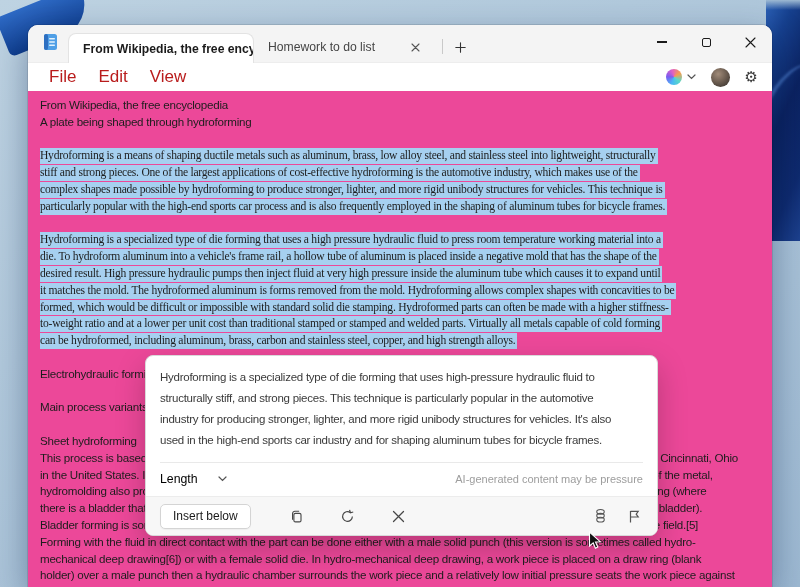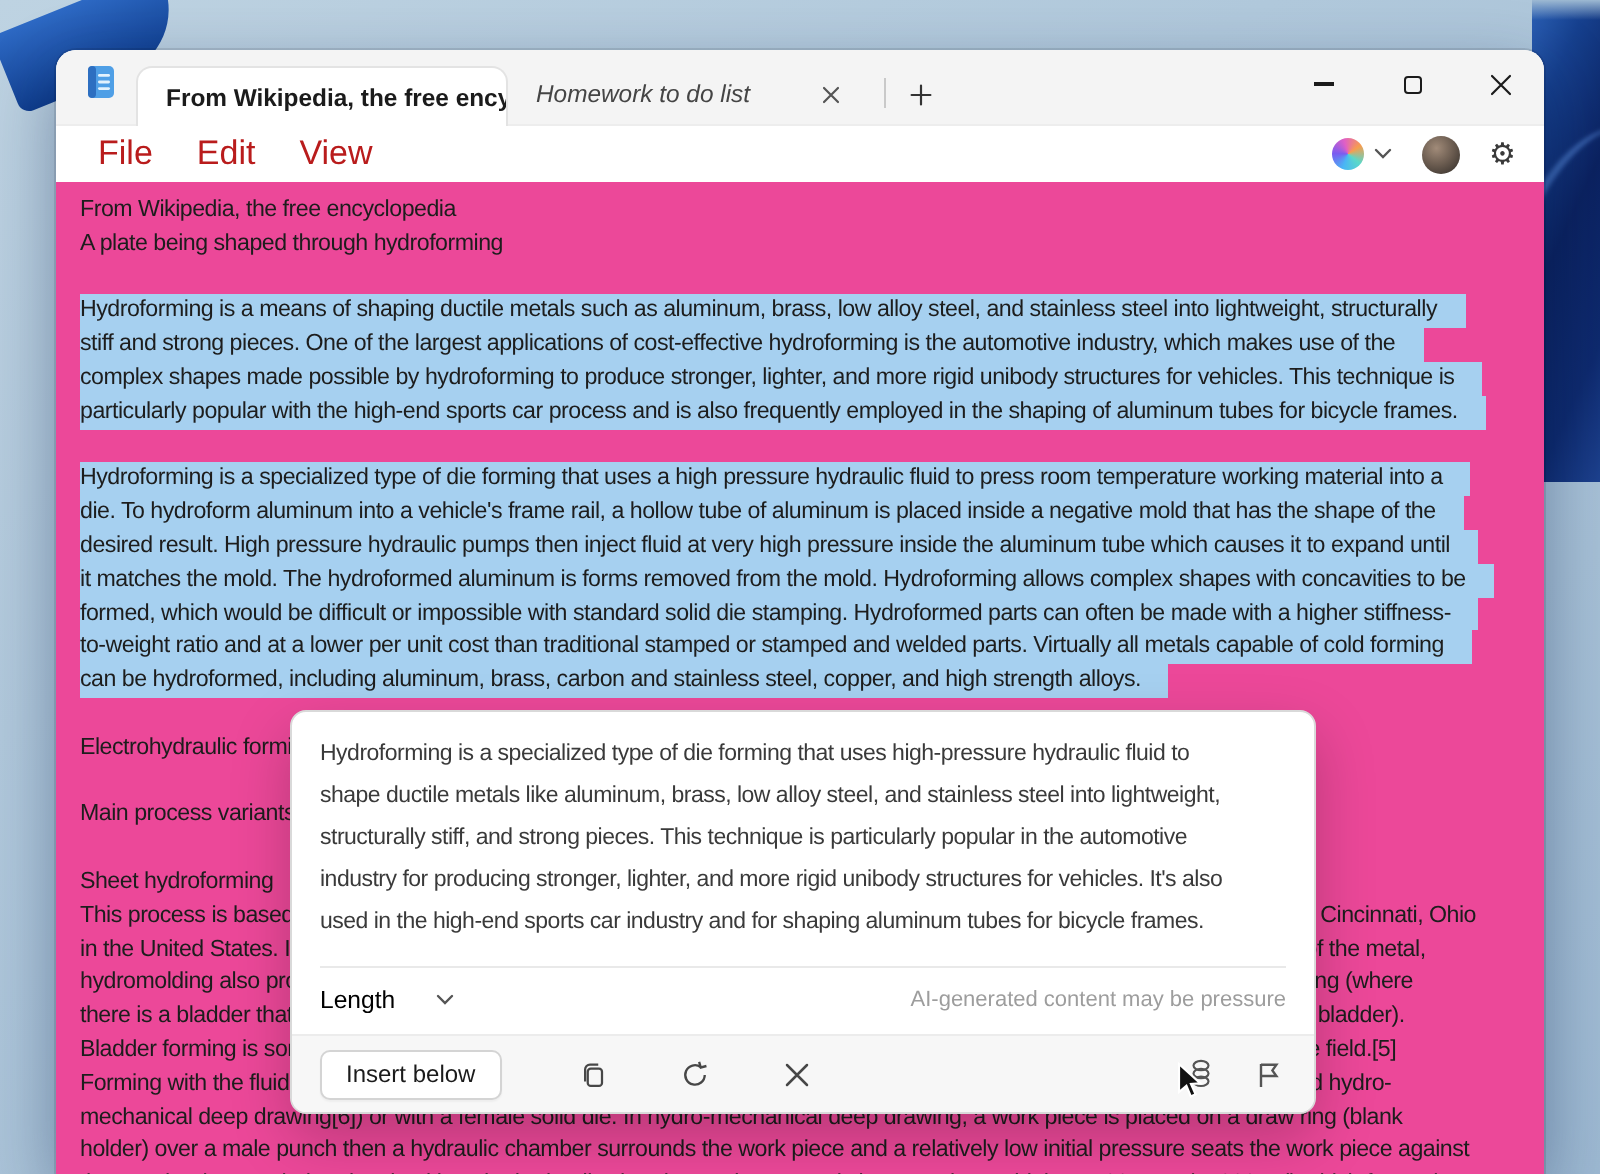--- a/index.html
+++ b/index.html
@@ -42,21 +42,21 @@
     padding:0 0 0 8px; position:relative; flex:0 0 auto;
   }
   .app-icon { margin:0 9px 7px 6px; flex:0 0 auto; }
   .tab { height:30px; display:flex; align-items:center; font-size:12.2px; }
   .tab.active {
     width:186px; background:#fff; border:1px solid #e3e3e3; border-bottom:none;
     border-radius:8px 8px 0 0; padding:0 14px; font-weight:700; color:#1b1b1b;
     margin-bottom:-1px; z-index:3; white-space:nowrap; overflow:hidden;
   }
   .tab.inactive { width:178px; padding:0 8px 0 14px; color:#454545; gap:8px; }
-  .tab.inactive .tab-label { flex:1; white-space:nowrap; overflow:hidden;font-style:italic; }
+  .tab.inactive .tab-label { flex:1; white-space:nowrap; overflow:hidden; }
   .tab-close { width:18px; height:18px; display:flex; align-items:center; justify-content:center; border-radius:4px; }
   .tab-divider { width:1px; height:15px; background:#c9c9c9; margin:0 6px 8px 10px; }
   .new-tab { width:22px; height:22px; margin-bottom:4px; display:flex; align-items:center; justify-content:center; border-radius:4px; }
   .win-controls { position:absolute; right:0; top:0; height:34px; display:flex; }
   .win-btn { width:44px; height:34px; display:flex; align-items:center; justify-content:center; }
   .min-glyph { width:10px; height:1.4px; background:#1b1b1b; }
   .max-glyph { width:9px; height:9px; border:1.2px solid #1b1b1b; border-radius:2px; }
 
   .menubar {
     height:29px; background:#fff; border-top:1px solid #ededed;
@@ -74,21 +74,21 @@
     background:radial-gradient(circle at 38% 32%,#a18b79 0%,#6b5c50 48%,#2e2a26 100%);
   }
   .gear { font-family:"DejaVu Sans", sans-serif; font-size:15px; color:#3a3a3a; line-height:1; }
 
   
   .doc { flex:1 1 auto; background:#ec4899; padding:6px 8px 0 12px; overflow:hidden; }
   .dl {
     white-space:nowrap; height:16.8px; line-height:16.8px;
     font-size:11.6px; letter-spacing:-0.25px; color:#1d1d1d; overflow:hidden;
   }
-  .hl { background:#a6d0f0; display:inline-block; height:16.8px; line-height:16.8px; padding-right:14px; }
+  .hl { background:#a6d0f0; display:inline-block; height:16.8px; line-height:16.8px; padding-right:2px;font-family:Liberation Serif, serif; }
 
   
   .popup {
     position:absolute; left:145px; top:355px; width:513px; z-index:5;
     background:#fff; border:1px solid #d9d9d9; border-radius:8px;
     box-shadow:0 12px 30px rgba(0,0,0,.22); overflow:hidden;
   }
   .popup-text { padding:11px 14px 4px; }
   .pl { font-size:11.5px; letter-spacing:-0.25px; line-height:21px; color:#3a3a3a; white-space:nowrap; overflow:hidden; }
   .popup-divider { height:1px; background:#e9e9e9; margin:7px 14px 0; }
@@ -209,21 +209,20 @@
     <div class="dl">Forming with the fluid in direct contact with the part can be done either with a male solid punch (this version is sometimes called hydro-</div>
     <div class="dl">mechanical deep drawing[6]) or with a female solid die. In hydro-mechanical deep drawing, a work piece is placed on a draw ring (blank</div>
     <div class="dl">holder) over a male punch then a hydraulic chamber surrounds the work piece and a relatively low initial pressure seats the work piece against</div>
     <div class="dl">the punch. The punch then is raised into the hydraulic chamber and pressure is increased to as high as 100 MPa (15000 psi) which forms the</div>
   </div>
 </div>
 
 <div class="popup">
   <div class="popup-text">
     <div class="pl">Hydroforming is a specialized type of die forming that uses high-pressure hydraulic fluid to</div>
-    <div class="pl">shape ductile metals like aluminum, brass, low alloy steel, and stainless steel into lightweight,</div>
     <div class="pl">structurally stiff, and strong pieces. This technique is particularly popular in the automotive</div>
     <div class="pl">industry for producing stronger, lighter, and more rigid unibody structures for vehicles. It's also</div>
     <div class="pl">used in the high-end sports car industry and for shaping aluminum tubes for bicycle frames.</div>
   </div>
   <div class="popup-divider"></div>
   <div class="popup-meta">
     <span class="length">
       <span>Length</span>
       <svg width="9" height="6" viewBox="0 0 9 6">
           <path d="M1 1 L4.5 4.5 L8 1" fill="none" stroke="#555" stroke-width="1.2" stroke-linecap="round"></path>

